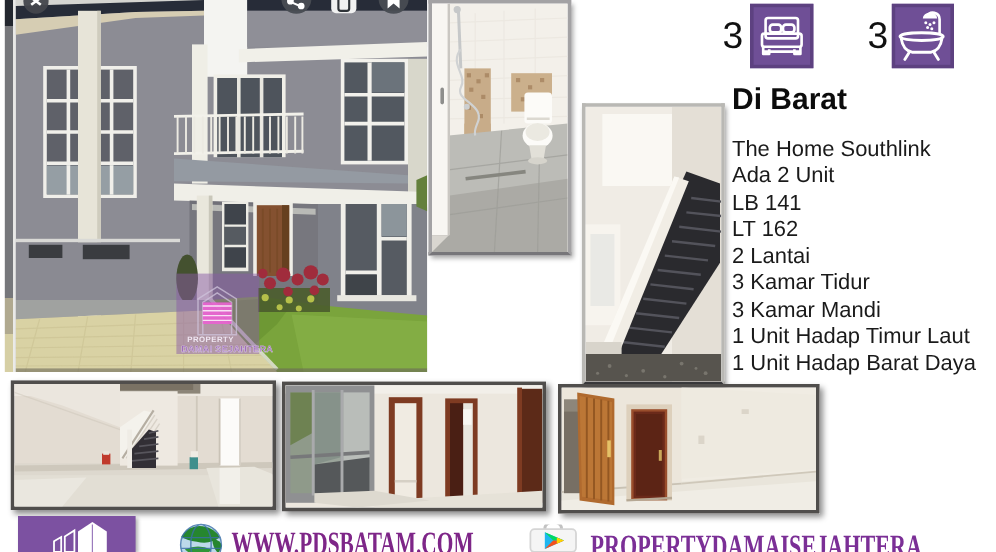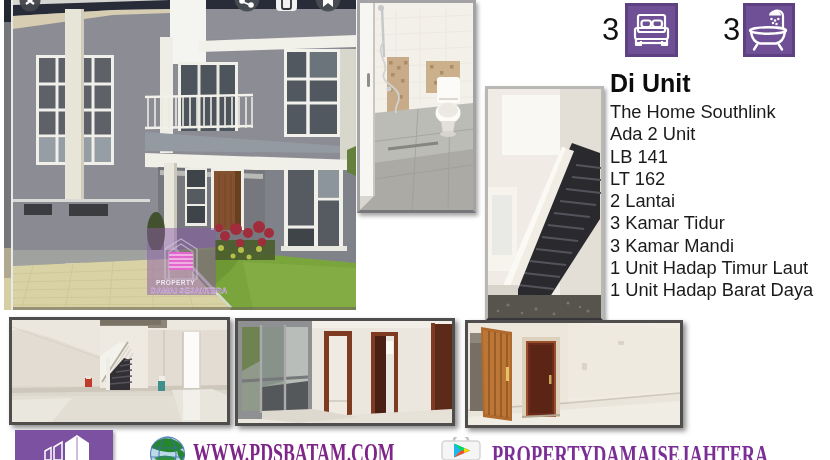--- a/index.html
+++ b/index.html
@@ -324,22 +324,22 @@
     <path d="M26 12.5 a6 5 0 0 1 12 0 z"></path>
     <circle cx="28.5" cy="16" r="1.25"></circle>
         <circle cx="32" cy="17.5" r="1.25"></circle>
         <circle cx="35.3" cy="16" r="1.25"></circle>
     <circle cx="30" cy="20" r="1.25"></circle>
         <circle cx="33.5" cy="21" r="1.25"></circle>
   </g>
 </svg>
 
 <div class="abs" style="left:610px;top:69px;width:220px;">
-  <div style="font-size:25px;font-weight:bold;color:#0c0c0c;line-height:28px;">Di Unit</div>
-  <div style="font-size:18.3px;color:#1a1a1a;line-height:22.3px;margin-top:4px;">
+  <div style="font-size:25px;font-weight:bold;color:#0c0c0c;line-height:28px;">Di Barat</div>
+  <div style="font-size:18.3px;color:#1a1a1a;line-height:22.3px;margin-top:16px;">
     The Home Southlink<br>Ada 2 Unit<br>LB 141<br>LT 162<br>2 Lantai<br>3 Kamar Tidur<br>3 Kamar Mandi<br>1 Unit Hadap Timur Laut<br>1 Unit Hadap Barat Daya
   </div>
 </div>
 
 <div class="ph" style="left:9px;top:317px;width:221px;height:108px;border:3px solid #504e4c;box-shadow:3px 3px 5px rgba(0,0,0,.45)">
 <svg width="215" height="102" viewBox="0 0 215 102">
   <rect width="215" height="102" fill="#e3dcd2"></rect>
   <rect x="0" y="0" width="215" height="10" fill="#ece7df"></rect>
   <rect x="50" y="0" width="105" height="8" fill="#8c8578"></rect>
   <rect x="56" y="0" width="93" height="5" fill="#7a7264"></rect>

